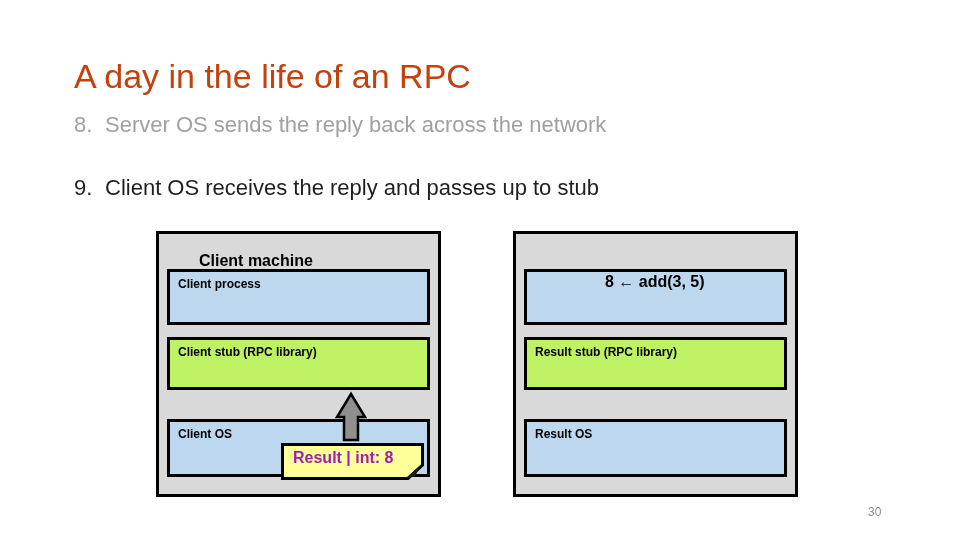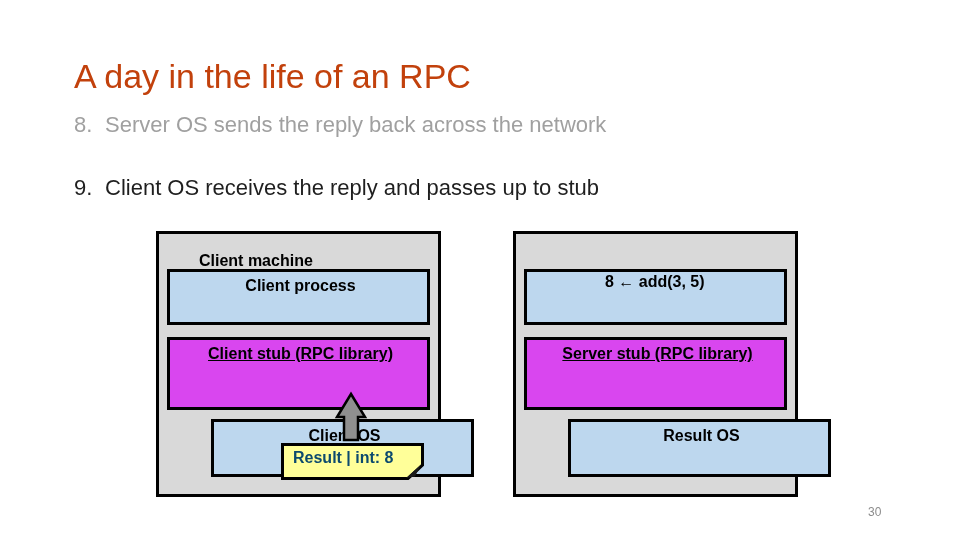--- a/index.html
+++ b/index.html
@@ -24,30 +24,30 @@
   .machine.server { left:513px; }
   .machine-title {
     position:absolute; left:12px; top:18px;
     font-size:16px; font-weight:bold; color:#000000;margin-left:28px;
   }
   .row {
     position:absolute; left:8px; width:263px;
     border:3px solid #000000; box-sizing:border-box;
   }
   .row-process { top:35px; height:56px; background:#bdd7ee; }
-  .row-stub    { top:103px; height:73px; background:#d946ef;text-decoration:underline; }
-  .row-os      { top:185px; height:58px; background:#bdd7ee;margin-left:44px; }
-  .row-label  { padding:5px 4px 0 8px; font-size:16px; font-weight:bold; color:#000000;text-align:center; }
+  .row-stub    { top:103px; height:53px; background:#bef264; }
+  .row-os      { top:185px; height:58px; background:#bdd7ee; }
+  .row-label  { padding:5px 4px 0 8px; font-size:12px; font-weight:bold; color:#000000; }
   .row-detail { padding:1px 0 0 78px; font-size:16px; font-weight:bold; color:#000000; }
 
   .result-arrow { position:absolute; left:332px; top:391px; }
   .result-note  { position:absolute; left:281px; top:443px; }
   .note-text {
     position:absolute; left:293px; top:449px; width:120px;
-    font-size:16px; font-weight:bold; color:#0c4a6e; white-space:nowrap;
+    font-size:16px; font-weight:bold; color:#a21caf; white-space:nowrap;
   }
   .page-number {
     position:absolute; left:868px; top:505px;
     font-size:12px; color:#8c8c8c;
   }
 </style>
 </head>
 <body>
 
 <div class="slide">
@@ -75,21 +75,21 @@
     <div class="row row-os">
       <div class="row-label">Client OS</div>
     </div>
   </div>
 
   <div class="machine server">
     <div class="row row-process">
       <div class="row-detail">8 ← add(3, 5)</div>
     </div>
     <div class="row row-stub">
-      <div class="row-label">Server stub (RPC library)</div>
+      <div class="row-label">Result stub (RPC library)</div>
     </div>
     <div class="row row-os">
       <div class="row-label">Result OS</div>
     </div>
   </div>
 
   <svg class="result-arrow" width="38" height="52" viewBox="0 0 38 52">
     <polygon points="19,3 33,26 26,26 26,49 12,49 12,26 5,26" fill="#8f8f8f" stroke="#000000" stroke-width="2.5" stroke-linejoin="miter"></polygon>
   </svg>
 

